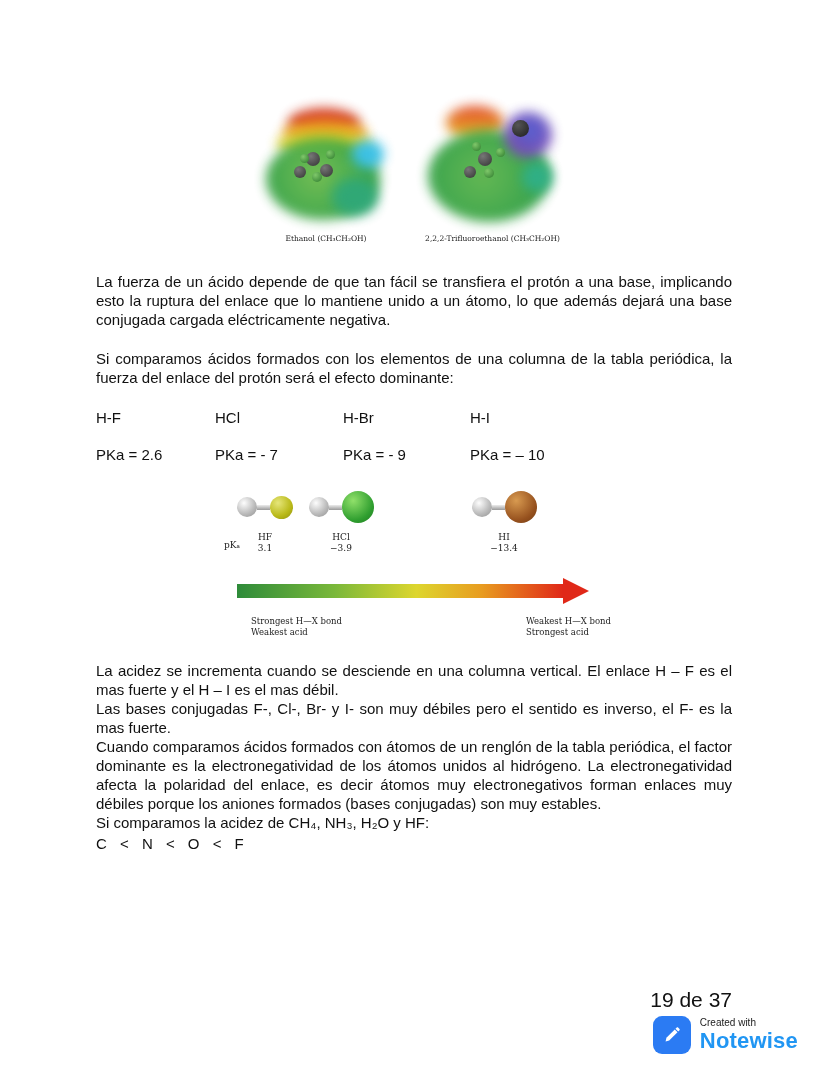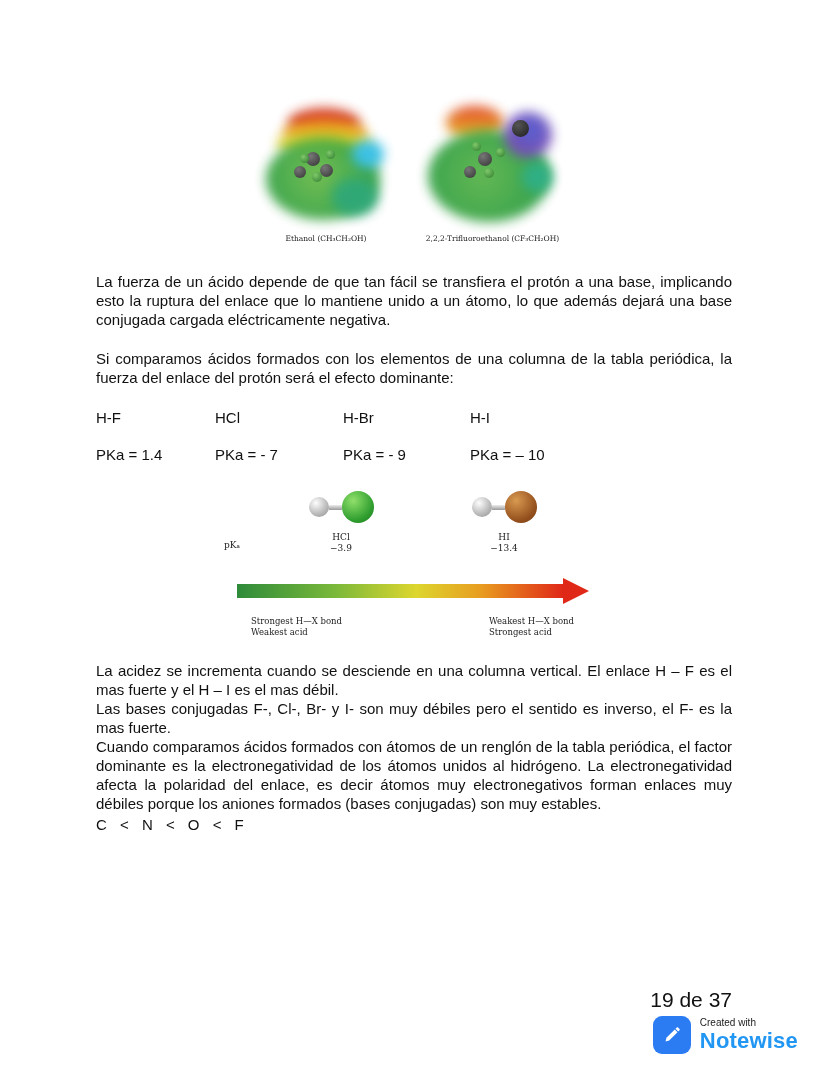--- a/index.html
+++ b/index.html
@@ -97,42 +97,51 @@
   <i style="left:96px;top:56px;width:30px;height:30px;background:#2fb088;"></i>
   <b style="left:86px;top:14px;width:17px;height:17px;background:radial-gradient(circle at 35% 30%,#555,#1e1e1e);"></b>
   <b style="left:52px;top:46px;width:14px;height:14px;background:radial-gradient(circle at 35% 30%,#777,#333);"></b>
   <b style="left:38px;top:60px;width:12px;height:12px;background:radial-gradient(circle at 35% 30%,#777,#333);"></b>
   <b style="left:58px;top:62px;width:10px;height:10px;background:radial-gradient(circle at 35% 30%,#7fc86a,#2c7a2c);"></b>
   <b style="left:46px;top:36px;width:9px;height:9px;background:radial-gradient(circle at 35% 30%,#7fc86a,#2c7a2c);"></b>
   <b style="left:70px;top:42px;width:9px;height:9px;background:radial-gradient(circle at 35% 30%,#7fc86a,#2c7a2c);"></b>
 </div>
 
 <div class="cap" style="left:256px;top:234px;width:140px;">Ethanol (CH₃CH₂OH)</div>
-<div class="cap" style="left:420px;top:234px;width:145px;">2,2,2-Trifluoroethanol (CF₃CH₂OH)</div>
+<div class="cap" style="left:420px;top:234px;width:145px;">2,2,2-Trifluoroethanol (CH₃CH₂OH)</div>
 
 <p class="para" style="top:272px;">La fuerza de un ácido depende de que tan fácil se transfiera el protón a una base, implicando esto la ruptura del enlace que lo mantiene unido a un átomo, lo que además dejará una base conjugada cargada eléctricamente negativa.</p>
 
 <p class="para" style="top:349px;">Si comparamos ácidos formados con los elementos de una columna de la tabla periódica, la fuerza del enlace del protón será el efecto dominante:</p>
 
 <div class="row" style="top:409px;">
   <span style="left:0;">H-F</span>
   <span style="left:119px;">HCl</span>
   <span style="left:247px;">H-Br</span>
   <span style="left:374px;">H-I</span>
 </div>
 
 <div class="row" style="top:446px;">
-  <span style="left:0;">PKa = 1.4</span>
+  <span style="left:0;">PKa = 2.6</span>
   <span style="left:119px;">PKa = - 7</span>
   <span style="left:247px;">PKa = - 9</span>
   <span style="left:374px;">PKa = – 10</span>
 </div>
 
 <div class="mol-figure">
 
+  <div class="mol" style="left:129px;">
+    <div class="mol-img">
+      <span class="a a-h"></span>
+        <span class="bond"></span>
+        <span class="a a-f"></span>
+    </div>
+    <div class="mol-name">HF</div>
+    <div class="mol-pka">3.1</div>
+  </div>
 
   <div class="mol" style="left:205px;">
     <div class="mol-img">
       <span class="a a-h"></span>
         <span class="bond"></span>
         <span class="a a-cl"></span>
     </div>
     <div class="mol-name">HCl</div>
     <div class="mol-pka">−3.9</div>
   </div>
@@ -152,30 +161,31 @@
 
   <div class="g-arrow">
     <div class="g-arrow-body"></div>
     <div class="g-arrow-head"></div>
   </div>
 
   <div class="arrow-label" style="left:155px;">
     <div>Strongest H—X bond</div>
     <div>Weakest acid</div>
   </div>
-  <div class="arrow-label" style="left:393px;">
+  <div class="arrow-label" style="left:430px;">
     <div>Weakest H—X bond</div>
     <div>Strongest acid</div>
   </div>
 </div>
 
 <div class="text-block">
   <p>La acidez se incrementa cuando se desciende en una columna vertical.  El enlace H – F es el mas fuerte y el H – I es el mas débil.</p>
   <p>Las bases conjugadas F-, Cl-, Br- y I- son muy débiles pero el sentido es inverso, el F- es la mas fuerte.</p>
   <p>Cuando comparamos ácidos formados con átomos de un renglón de la tabla periódica, el factor dominante es la electronegatividad de los átomos unidos al hidrógeno.  La electronegatividad afecta la polaridad del enlace, es decir átomos muy electronegativos forman enlaces muy débiles porque los aniones formados (bases conjugadas) son muy estables.</p>
+  <p>Si comparamos la acidez de CH₄,  NH₃,  H₂O y HF:</p>
   <p class="formula-line">C &lt; N &lt; O &lt; F</p>
 </div>
 
 <div class="page-number">19 de 37</div>
 
 <div class="notewise">
   <div class="nw-icon">
     <svg viewBox="0 0 24 24" width="22" height="22" aria-hidden="true">
       <path fill="#ffffff" d="M5 19l.9-3.9L15 6l3 3-9.1 9.1L5 19z"></path>
       <path fill="#ffffff" d="M15.8 5.2l1.4-1.4c.4-.4 1-.4 1.4 0l1.6 1.6c.4.4.4 1 0 1.4l-1.4 1.4-3-3z"></path>

